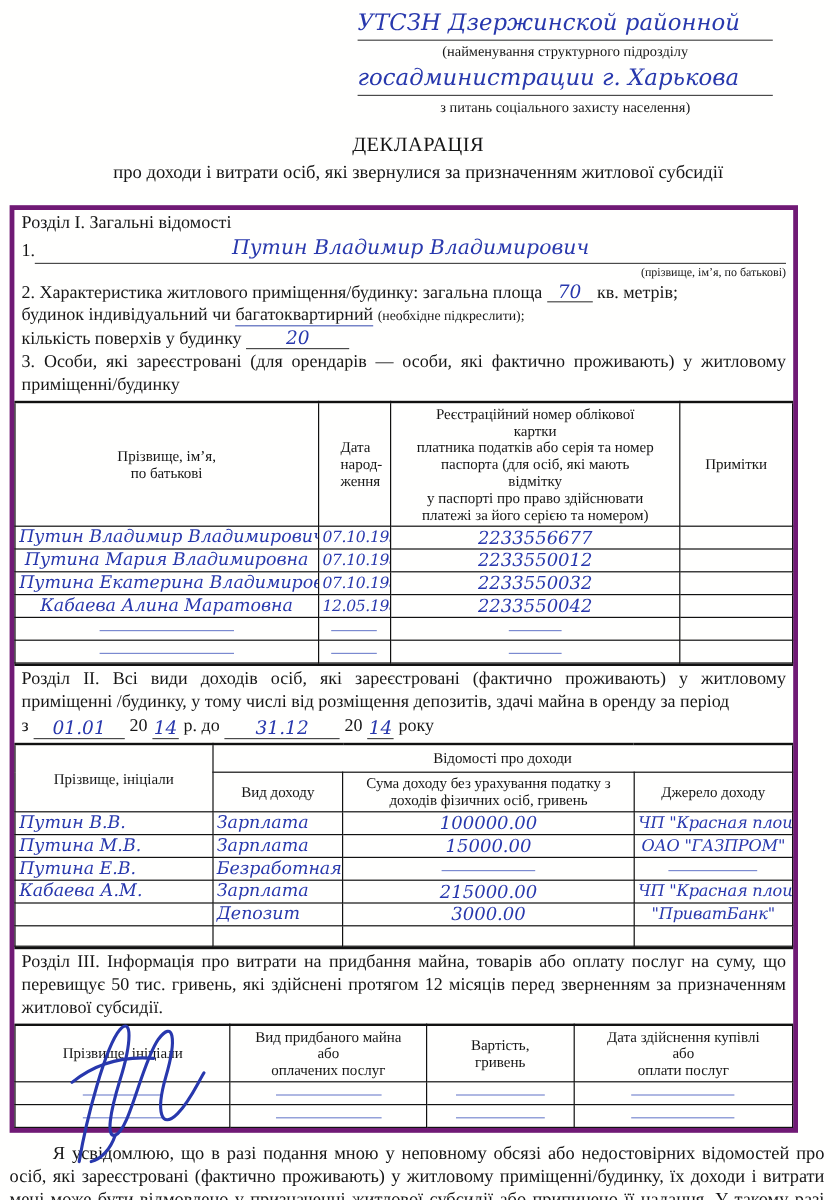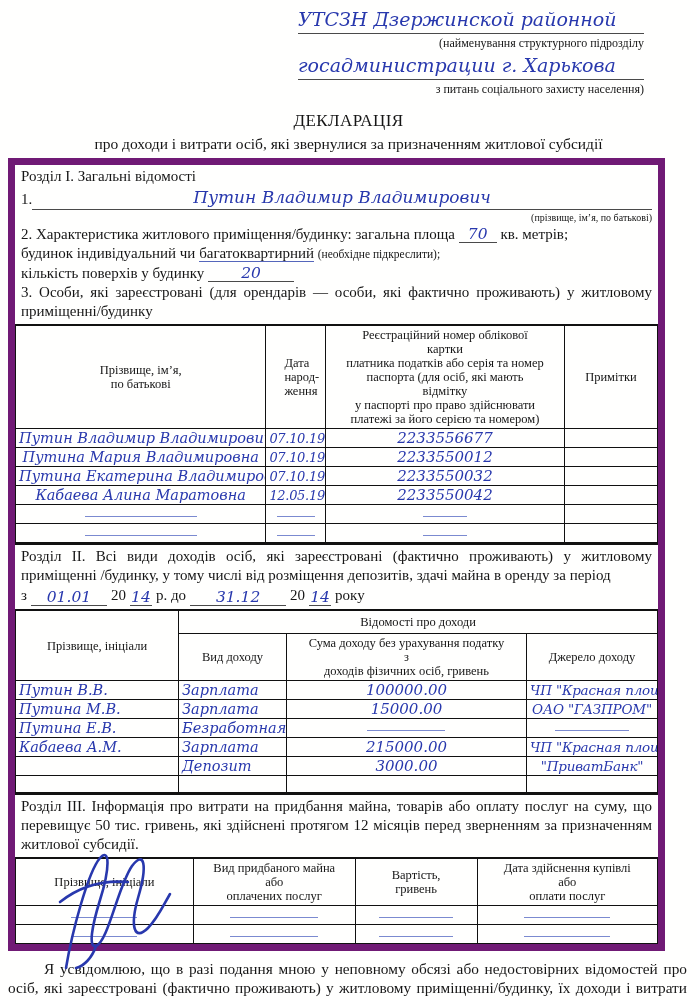--- a/index.html
+++ b/index.html
@@ -4,25 +4,25 @@
 <style>
   html,body{margin:0;padding:0;background:#ffffff;}
   .page{position:relative;width:697px;height:1000px;background:#fffffe;
         font-family:"Liberation Serif",serif;color:#161616;overflow:hidden;}
   .hw{font-family:"DejaVu Serif",serif;font-style:italic;color:#2838ad;}
   
   .lh{padding-top:7px;}
   .lh-line{width:346px;margin-left:298px;text-align:left;border-bottom:1.5px solid #4a4a4a;
            min-height:24px;line-height:24px;}
   .lh-line .hw{font-size:19px;}
-  .lh-cap{width:346px;margin-left:298px;text-align:right;font-size:12px;line-height:14px;padding:2px 0 3px;}
+  .lh-cap{width:346px;margin-left:298px;text-align:center;font-size:12px;line-height:14px;padding:2px 0 3px;}
   .title{ text-align:center;font-size:17px;letter-spacing:.4px;margin-top:12px;line-height:20px;}
   .subtitle{text-align:center;font-size:15.5px;margin-top:3px;line-height:19px;}
   
-  .form-box{margin:5px 32px 0 8px;border:7px solid #701a75;}
+  .form-box{margin:18px 32px 0 8px;border:4px solid #701a75;}
   .sec{padding:2px 6px 3px;font-size:15px;line-height:19px;}
   .sec.bt{border-top:2px solid #111;}
   .just{text-align:justify;}
   .fill-row{display:flex;align-items:flex-end;line-height:22px;}
   .fill-line{flex:1;border-bottom:1.5px solid #4a4a4a;text-align:center;}
   .fill-line .hw{font-size:17px;}
   .cap-center{text-align:right;font-size:10px;line-height:15px;}
   .uline{display:inline-block;border-bottom:1.5px solid #4a4a4a;text-align:center;}
   .uline.hw{font-size:15.5px;line-height:16px;}
   .opt-underline{border-bottom:1.6px solid #5566bb;}

